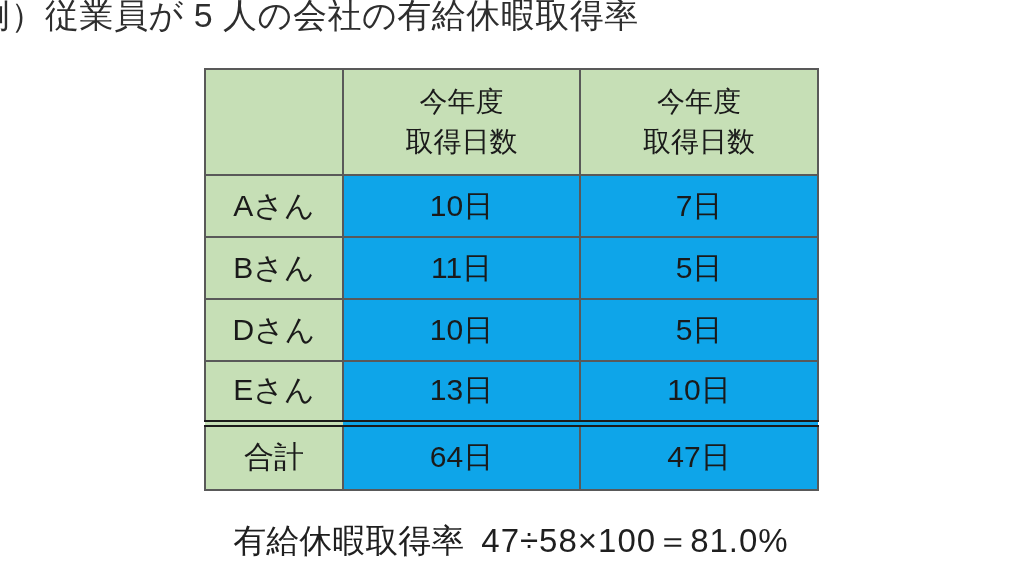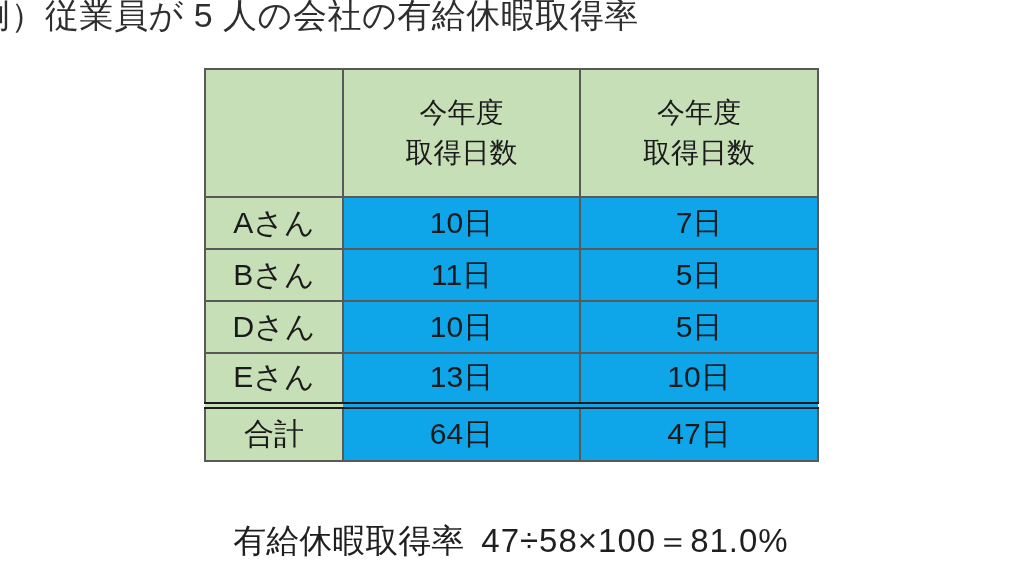--- a/index.html
+++ b/index.html
@@ -42,23 +42,23 @@
     border: 2px solid #595959;
     padding: 0;
     text-align: center;
     vertical-align: middle;
     font-weight: normal;
   }
   col.c-name  { width: 138px; }
   col.c-grant { width: 237px; }
   col.c-taken { width: 238px; }
 
-  tr.header-row { height: 128px; border-radius: 23px; }
-  tr.data-row   { height: 52px; }
-  tr.total-row  { height: 56px; }
+  tr.header-row { height: 106px; border-radius: 23px; }
+  tr.data-row   { height: 62px; }
+  tr.total-row  { height: 67px; }
 
   tr.header-row th {
     background: #c6dfb6;
     font-size: 28px;
   }
   tr.header-row th .hline {
     display: block;
     line-height: 1.0;
     padding: 6px 0;
   }

